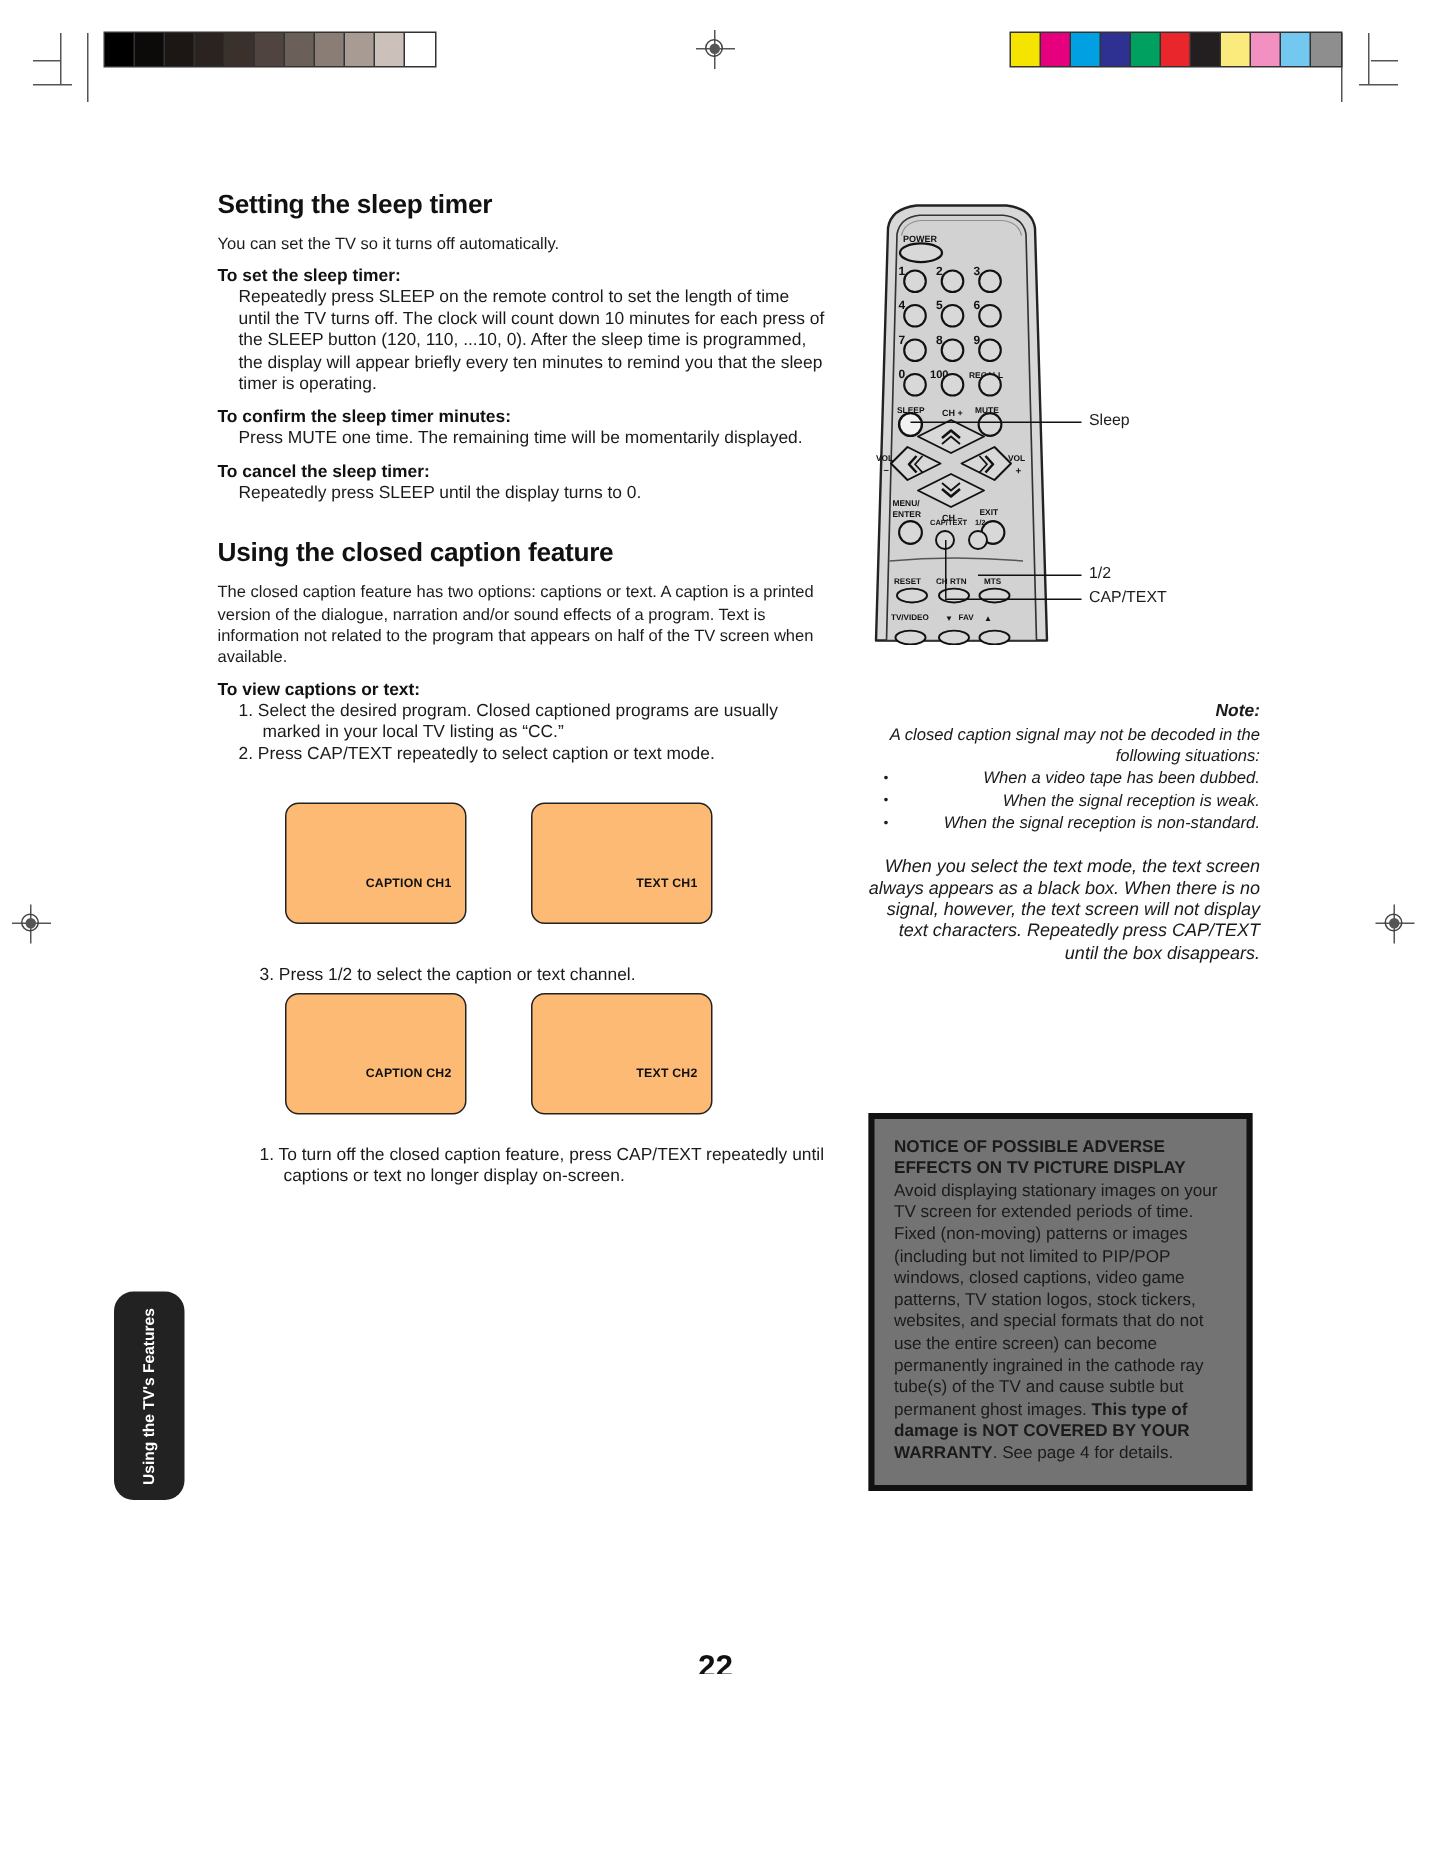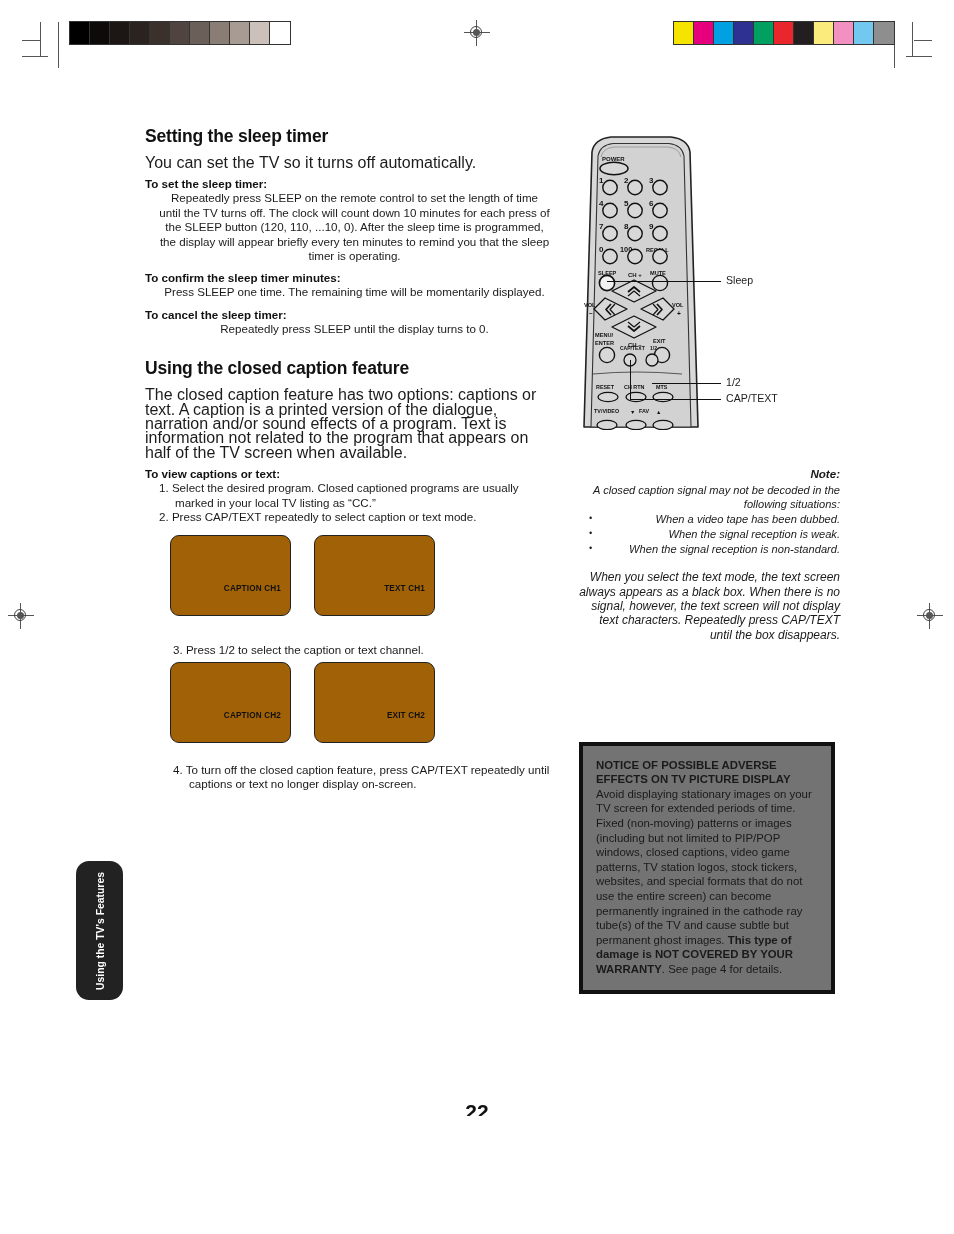--- a/index.html
+++ b/index.html
@@ -76,38 +76,37 @@
   h2.sec-title {
     font-size: 17.5px;
     font-weight: bold;
     margin: 0 0 9px 0;
     letter-spacing: -0.2px;
     color: #111;
   }
   h2.sec-title.second { margin-top: 22px; }
 
   p.body {
-    font-size: 16px;
+    font-size: 11px;
     line-height: 14.4px;
     margin: 0 0 7px 0;
     color: #1c1c1c;
   }
   p.lead { margin-bottom: 7px; }
 
   .sub-head {
     font-size: 11.6px;
     font-weight: bold;
     margin: 0 0 1px 0;
     color: #111;
   }
   .indent {
     margin: 0 0 8px 14px;
     font-size: 11.6px;
     line-height: 14.4px;
-    text-align: center;
   }
   .step-line {
     font-size: 11.6px;
     line-height: 14.4px;
     margin: 0;
     padding-left: 16px;
     text-indent: -16px;
     margin-left: 14px;
   }
 
@@ -115,23 +114,24 @@
   .tv-row {
     position: absolute;
     display: flex;
     gap: 23px;
   }
   .tv-box {
     width: 121px;
     height: 81px;
     border: 1.6px solid #222;
     border-radius: 9px;
-    background: #a16207;
+    background: #fdba74;
     position: relative;
     box-sizing: border-box;
+    margin-left: 20px;
   }
   .tv-box .tv-label {
     position: absolute;
     right: 9px;
     bottom: 22px;
     font-size: 8.2px;
     font-weight: bold;
     letter-spacing: 0.15px;
     color: #111;
   }
@@ -339,21 +339,21 @@
 
   <div class="col-left">
 
     <h2 class="sec-title">Setting the sleep timer</h2>
     <p class="body lead">You can set the TV so it turns off automatically.</p>
 
     <div class="sub-head">To set the sleep timer:</div>
     <div class="indent">Repeatedly press SLEEP on the remote control to set the length of time until the TV turns off. The clock will count down 10 minutes for each press of the SLEEP button (120, 110, ...10, 0). After the sleep time is programmed, the display will appear briefly every ten minutes to remind you that the sleep timer is operating.</div>
 
     <div class="sub-head">To confirm the sleep timer minutes:</div>
-    <div class="indent">Press SLEEP one time. The remaining time will be momentarily displayed.</div>
+    <div class="indent">Press MUTE one time. The remaining time will be momentarily displayed.</div>
 
     <div class="sub-head">To cancel the sleep timer:</div>
     <div class="indent">Repeatedly press SLEEP until the display turns to 0.</div>
 
     <h2 class="sec-title second">Using the closed caption feature</h2>
     <p class="body">The closed caption feature has two options: captions or text. A caption is a printed version of the dialogue, narration and/or sound effects of a program. Text is information not related to the program that appears on half of the TV screen when available.</p>
 
     <div class="sub-head">To view captions or text:</div>
     <p class="step-line">1. Select the desired program. Closed captioned programs are usually marked in your local TV listing as “CC.”</p>
     <p class="step-line">2. Press CAP/TEXT repeatedly to select caption or text mode.</p>
@@ -368,25 +368,25 @@
     </div>
   </div>
 
   <p class="step-line" style="position:absolute; left:159px; top:643px; width:395px;">3. Press 1/2 to select the caption or text channel.</p>
 
   <div class="tv-row" style="left:170px; top:662px;align-items:center;">
     <div class="tv-box">
       <div class="tv-label">CAPTION CH2</div>
     </div>
     <div class="tv-box">
-      <div class="tv-label">EXIT CH2</div>
+      <div class="tv-label">TEXT CH2</div>
     </div>
   </div>
 
-  <p class="step-line" style="position:absolute; left:159px; top:763px; width:370px;">4. To turn off the closed caption feature, press CAP/TEXT repeatedly until captions or text no longer display on-screen.</p>
+  <p class="step-line" style="position:absolute; left:159px; top:763px; width:370px;">1. To turn off the closed caption feature, press CAP/TEXT repeatedly until captions or text no longer display on-screen.</p>
 
   <div id="remote-wrap">
     <svg width="126" height="295" viewBox="0 0 126 295" xmlns="http://www.w3.org/2000/svg">
       <defs>
         <clipPath id="bodyclip">
           <path d="M16 18 Q18 6 34 4 L92 4 Q108 6 110 18 L118 286 Q119 294 110 295 L16 295 Q7 294 8 286 Z"></path>
         </clipPath>
       </defs>
 
       <path d="M14 17 Q16 4 33 2 L93 2 Q110 4 112 17 L120 292 L6 292 Z" fill="#d8d8d8" stroke="#222" stroke-width="1.6" stroke-linejoin="round"></path>

